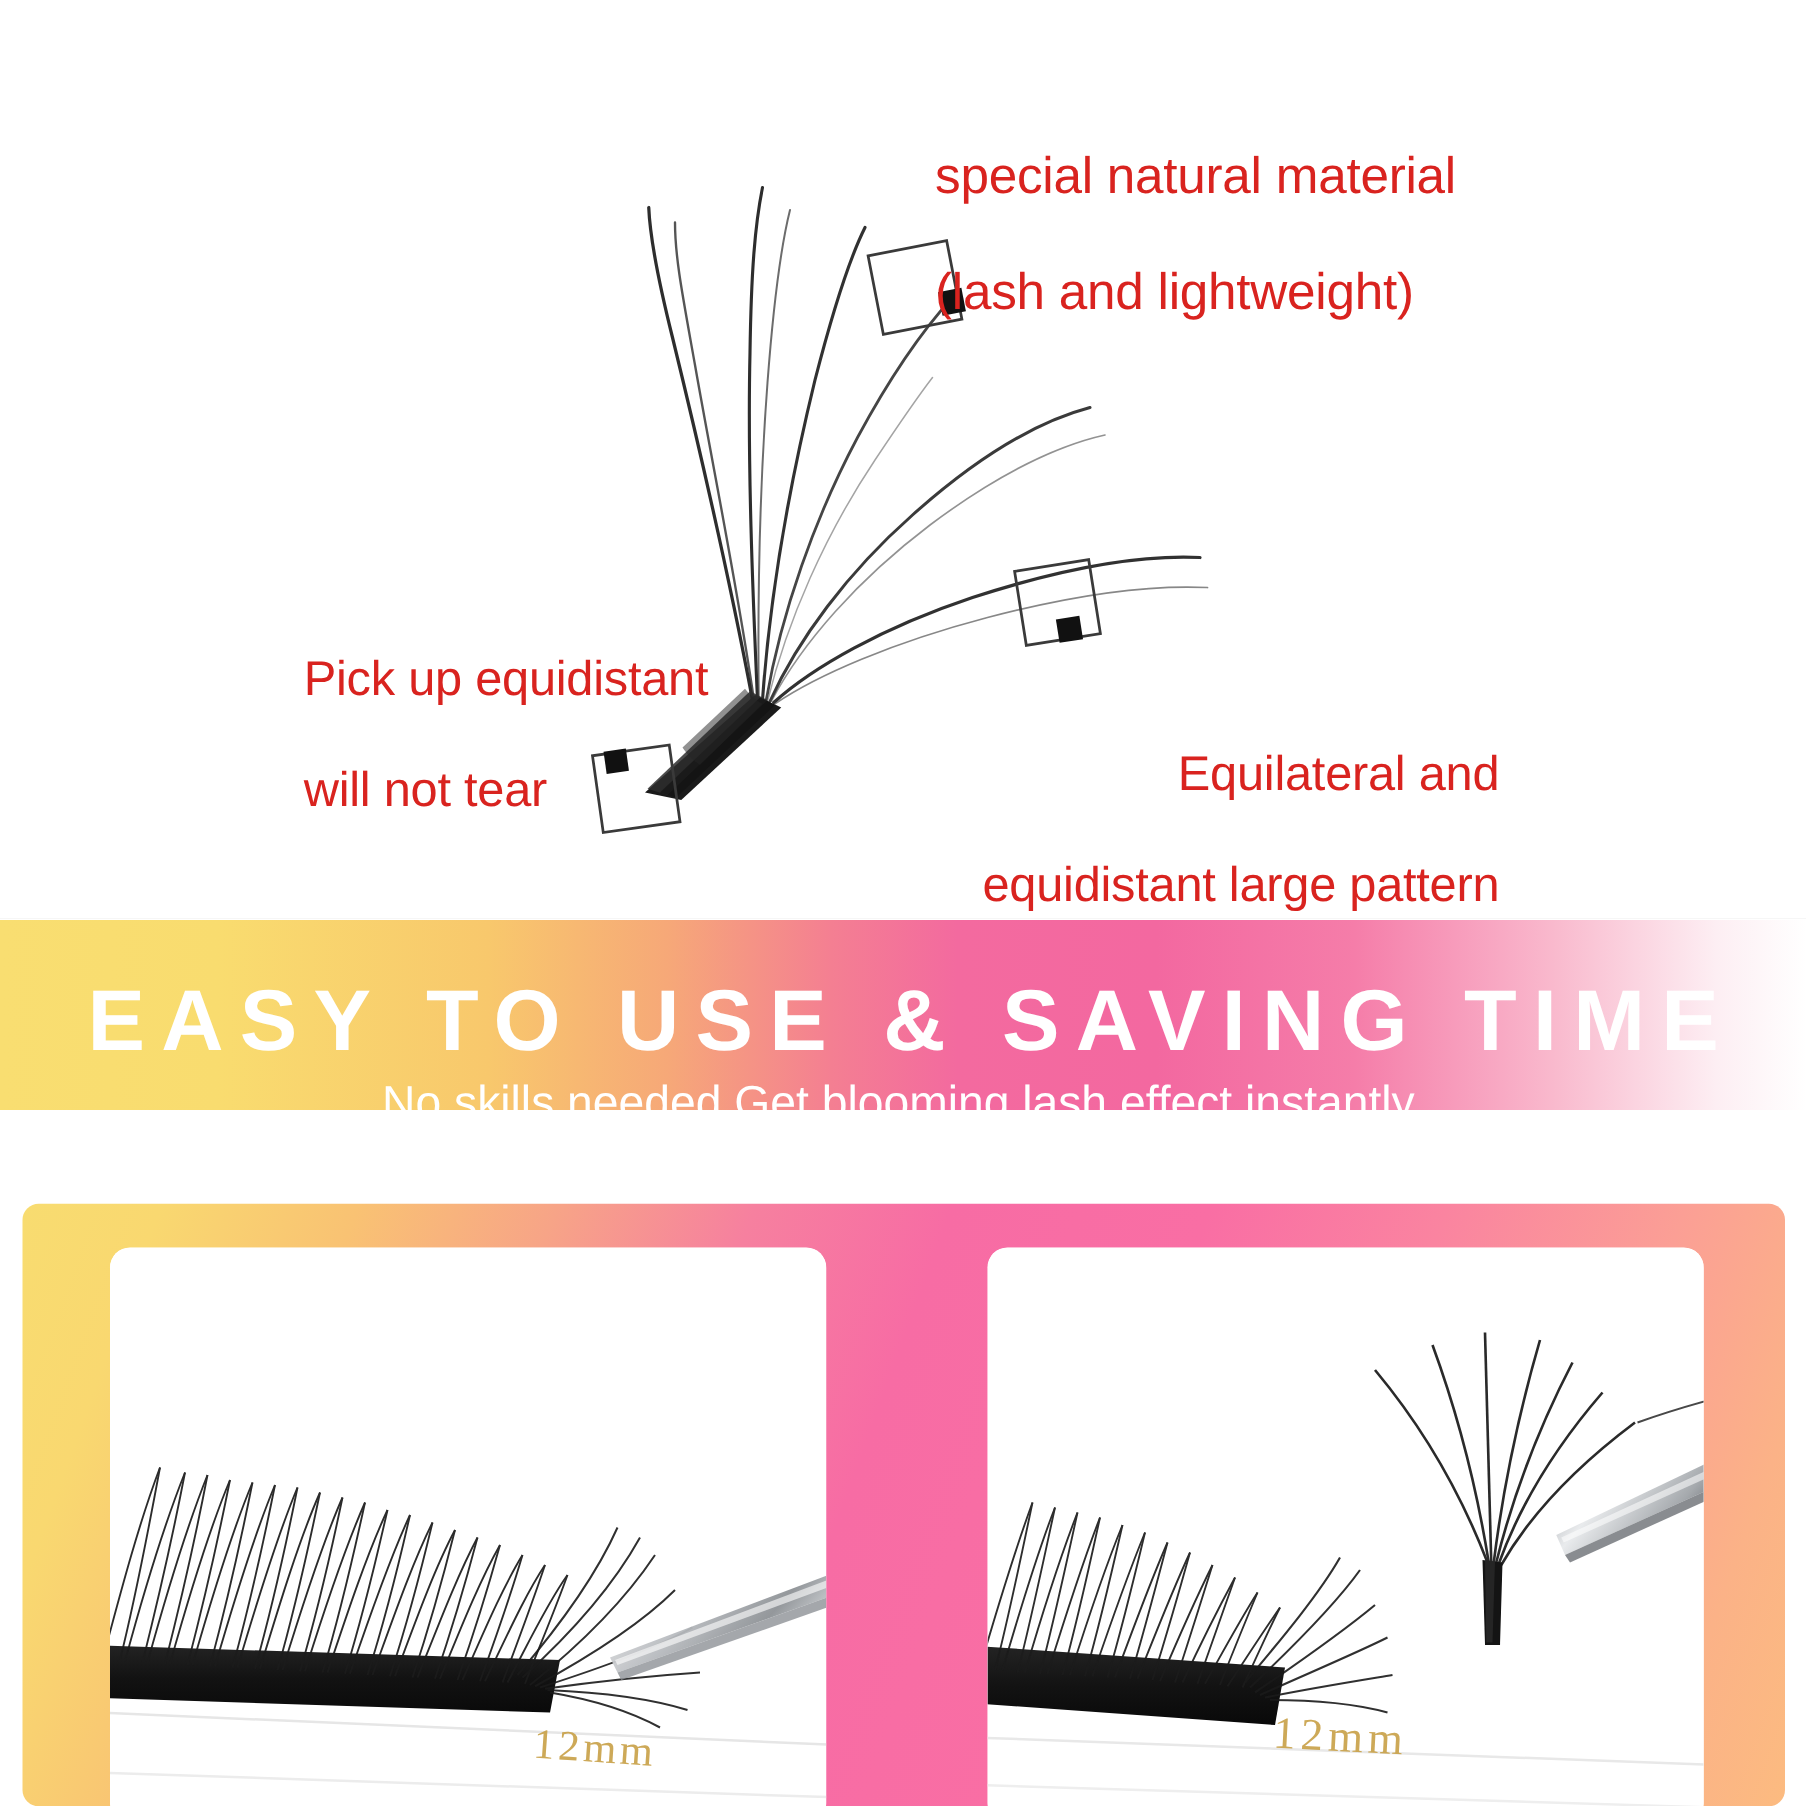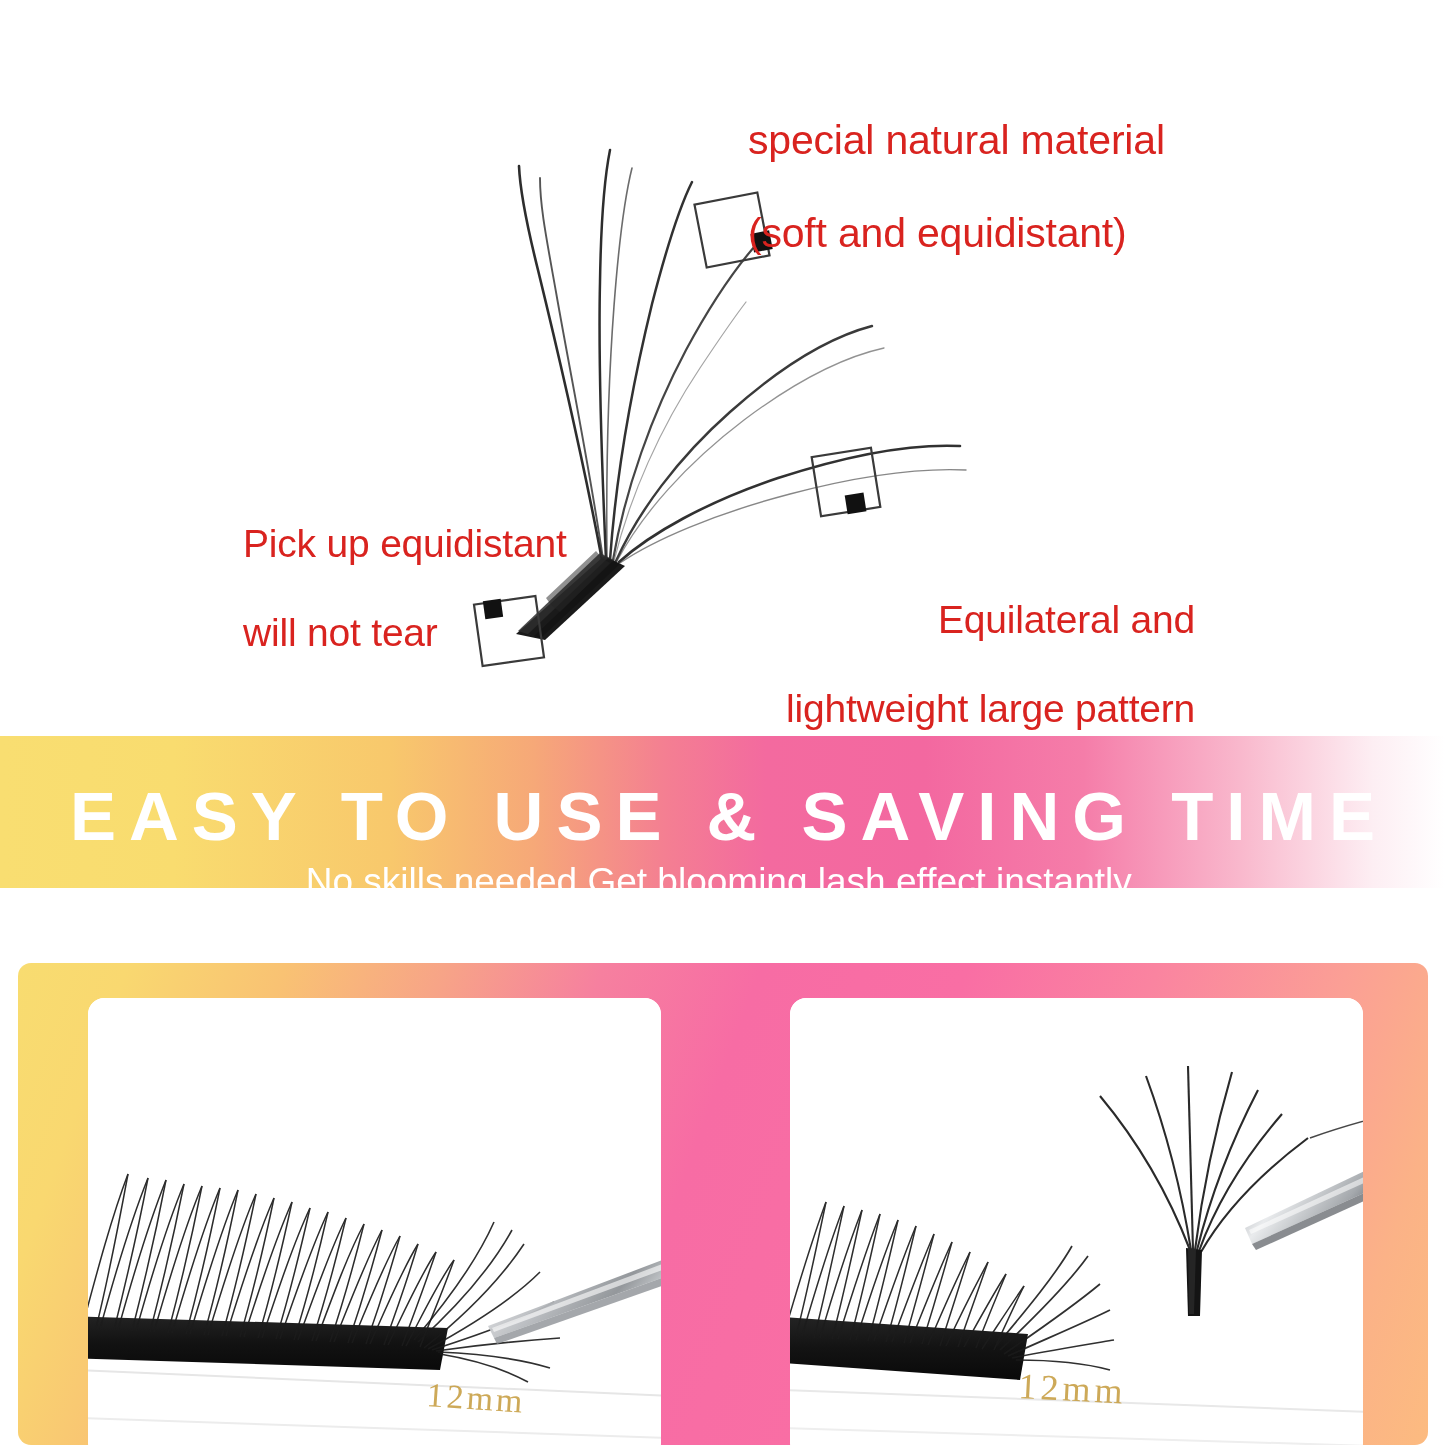--- a/index.html
+++ b/index.html
@@ -199,31 +199,31 @@
     </g>
 
     <g>
       <rect x="478" y="600" width="62" height="62" fill="none" stroke="#3a3a3a" stroke-width="2.2" transform="rotate(-8 509 631)"></rect>
       <rect x="484" y="600" width="18" height="18" fill="#111111" transform="rotate(-8 493 609)"></rect>
     </g>
   </svg>
 
   <div class="callout-text" id="callout-material">
     <span>special natural material</span><br>
-    <span>(soft and equidistant)</span>
+    <span>(lash and lightweight)</span>
   </div>
 
   <div class="callout-text" id="callout-pick-up">
     <span>Pick up equidistant</span><br>
     <span>will not tear</span>
   </div>
 
   <div class="callout-text" id="callout-equilateral">
     <span>Equilateral and</span><br>
-    <span>lightweight large pattern</span>
+    <span>equidistant large pattern</span>
   </div>
 </section>
 
 <section id="promo-banner">
   <div id="promo-headline">EASY TO USE &amp; SAVING TIME</div>
   <div id="promo-subtitle-wrap">
     <span>No skills needed.Get blooming lash effect instantly.</span>
   </div>
 </section>
 

